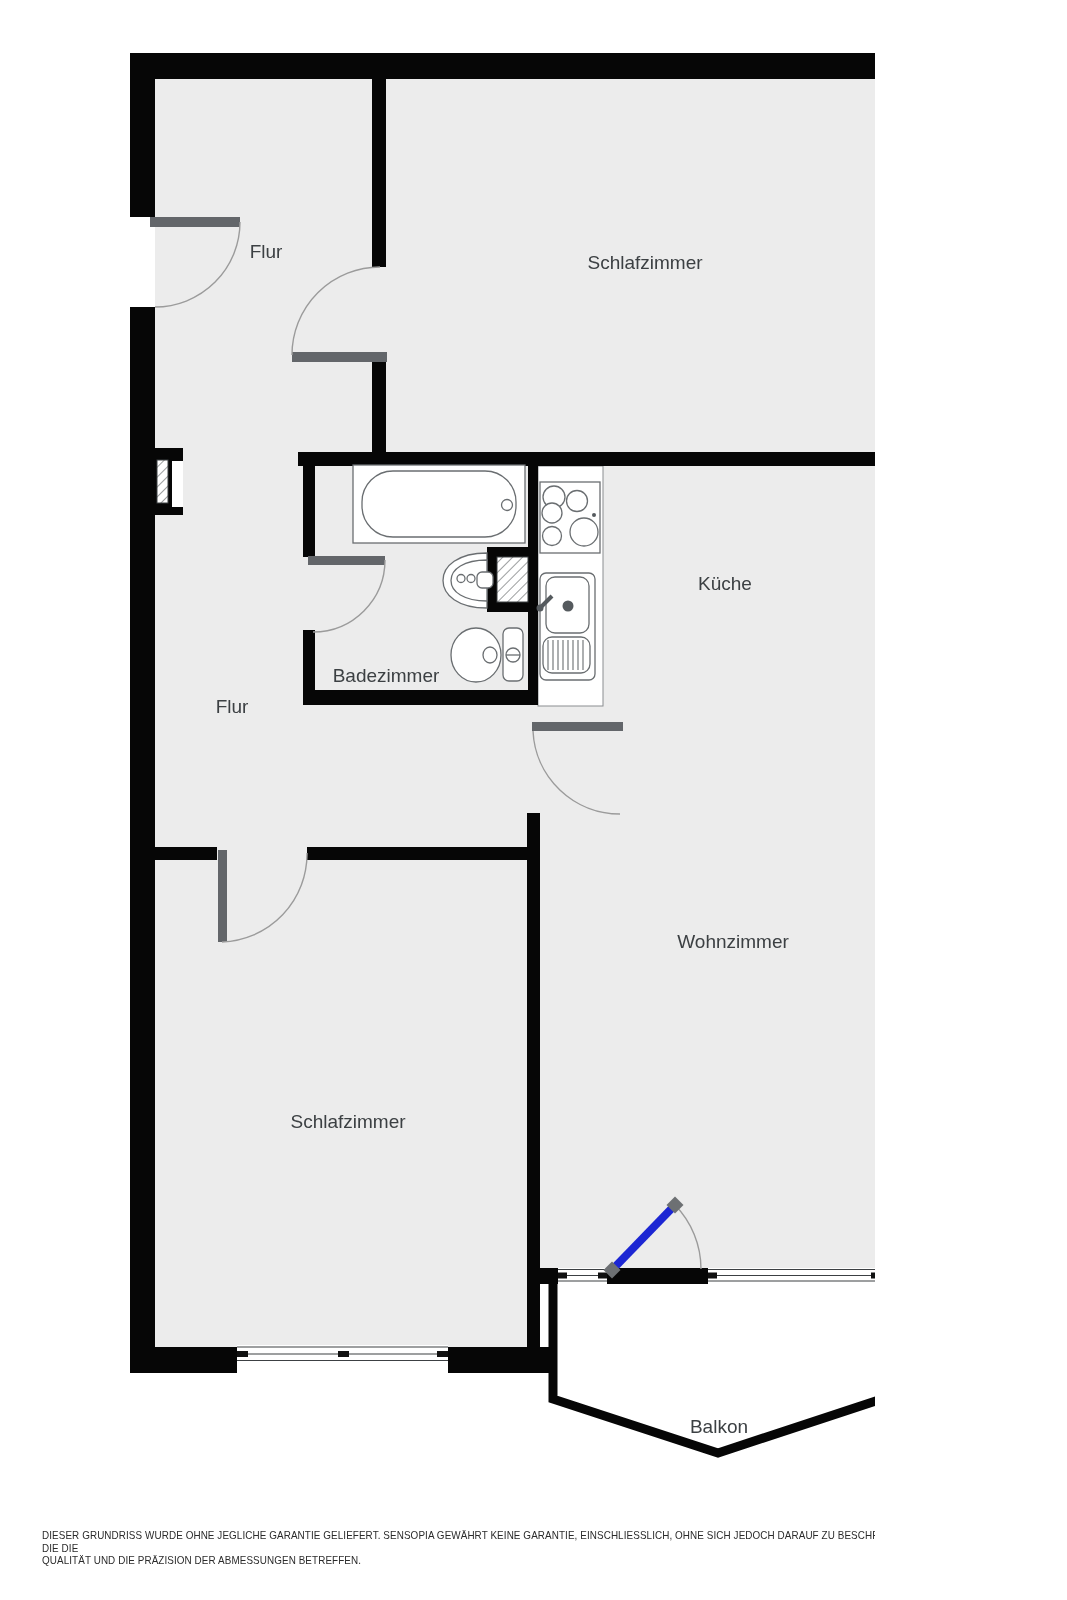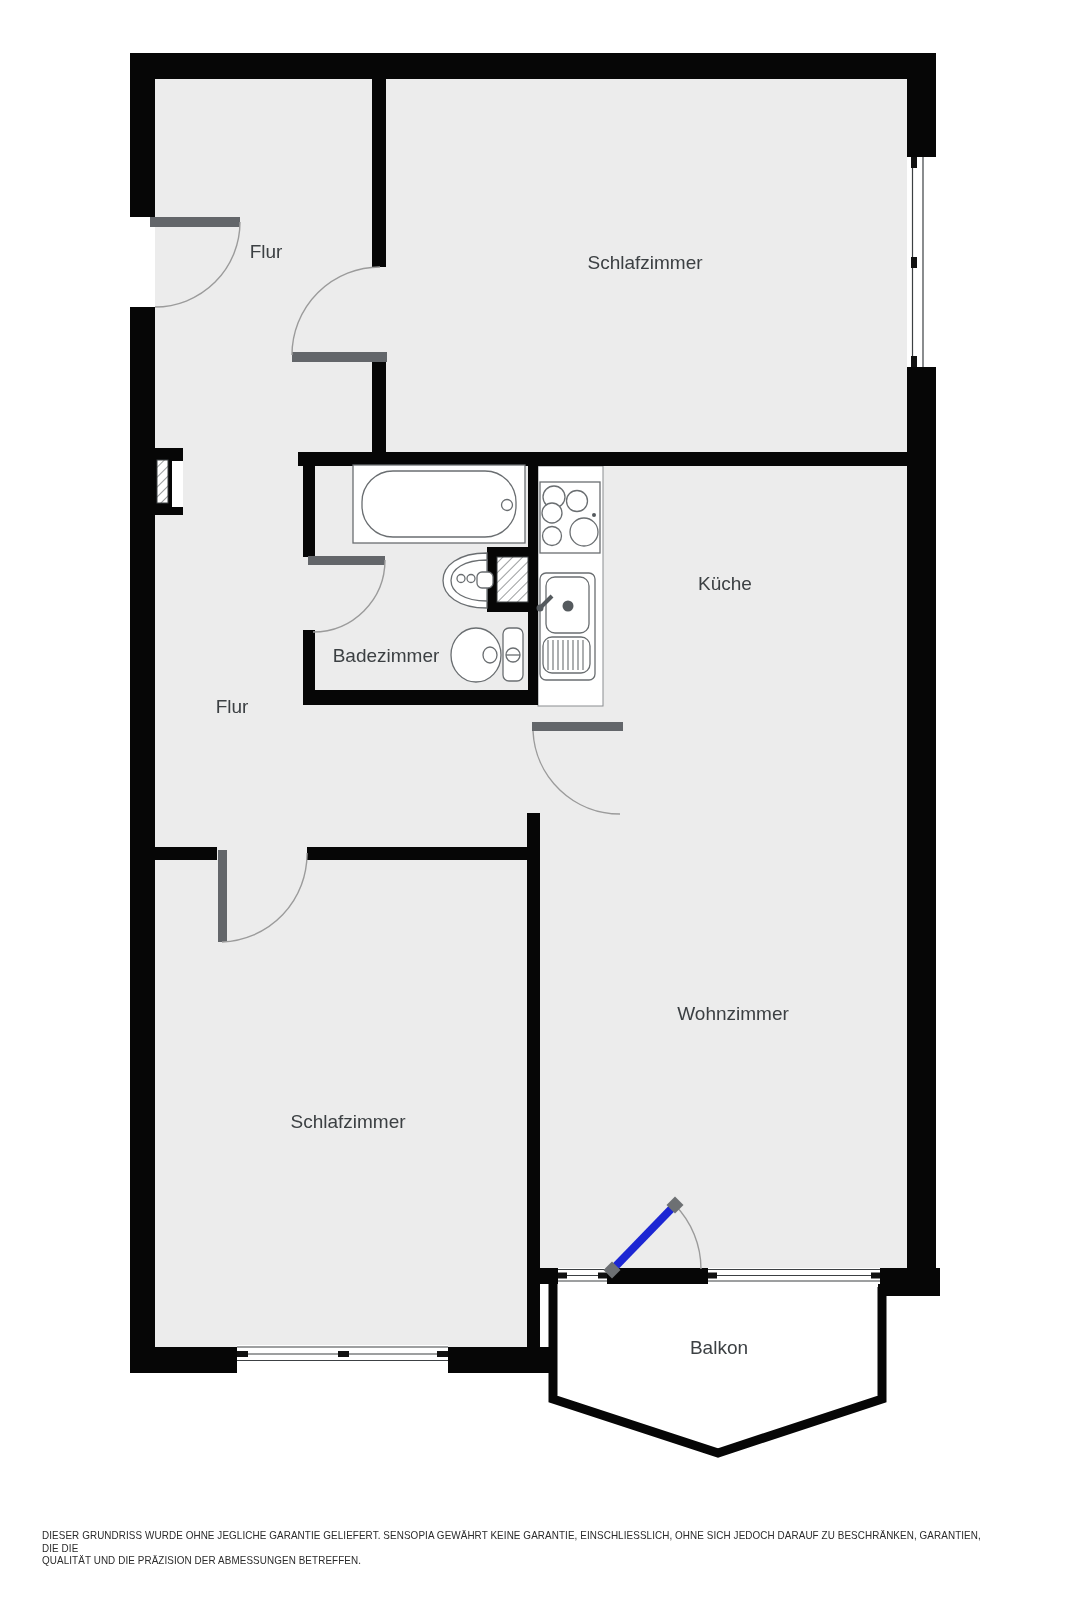--- a/index.html
+++ b/index.html
@@ -1,16 +1,16 @@
 <!DOCTYPE html>
 <html style="--wall: #060606; --interior: #ececec; --door_leaf: #63666a; --balcony_door: #1c26d3; --label_text: #3c4043;"><head>
 <meta charset="utf-8">
 <style>
   html,body{margin:0;padding:0;background:#fff;}
-  .canvas{position:relative;width:1067px;height:1600px;background:#fff;overflow:hidden;
+  .canvas{position:relative;width:875px;height:1600px;background:#fff;overflow:hidden;
           font-family:"Liberation Sans","DejaVu Sans",sans-serif;}
   .plan-svg{position:absolute;left:0;top:0;}
   .wall{fill:var(--wall,#060606);}
   .interior{fill:var(--interior,#ececec);}
   .winbox{fill:#ffffff;}
   .winline{stroke:#3c4043;stroke-width:1.2;}
   .wintick{fill:#111;}
   .leaf{fill:var(--door_leaf,#63666a);}
   .arc{fill:none;stroke:#9b9b9b;stroke-width:1.4;}
   .fix{fill:#ffffff;stroke:#6a6e71;stroke-width:1.3;}
@@ -183,24 +183,24 @@
         <path fill="none" stroke="#6a6e71" stroke-width="1.1" d="M548 640v30 M553 640v30 M558 640v30 M563 640v30 M568 640v30 M573 640v30 M578 640v30 M583 640v30"></path>
       </g>
     </g>
 
     <path class="balcony" d="M 553 1284 L 553 1399 L 718 1453 L 882 1399 L 882 1287"></path>
   </svg>
 
   <div class="room-label" style="left:266px;top:252px">Flur</div>
   <div class="room-label" style="left:645px;top:263px">Schlafzimmer</div>
   <div class="room-label" style="left:725px;top:584px">Küche</div>
-  <div class="room-label" style="left:386px;top:656px">Badezimmer</div>
+  <div class="room-label" style="left:386px;top:676px">Badezimmer</div>
   <div class="room-label" style="left:232px;top:707px">Flur</div>
-  <div class="room-label" style="left:733px;top:1014px">Wohnzimmer</div>
+  <div class="room-label" style="left:733px;top:942px">Wohnzimmer</div>
   <div class="room-label" style="left:348px;top:1122px">Schlafzimmer</div>
-  <div class="room-label" style="left:719px;top:1348px">Balkon</div>
+  <div class="room-label" style="left:719px;top:1427px">Balkon</div>
 
   <div class="disclaimer">
     <div>DIESER GRUNDRISS WURDE OHNE JEGLICHE GARANTIE GELIEFERT. SENSOPIA GEWÄHRT KEINE GARANTIE, EINSCHLIESSLICH, OHNE SICH JEDOCH DARAUF ZU BESCHRÄNKEN, GARANTIEN, DIE DIE</div>
     <div>QUALITÄT UND DIE PRÄZISION DER ABMESSUNGEN BETREFFEN.</div>
   </div>
 
 </div>
 
 </body></html>

